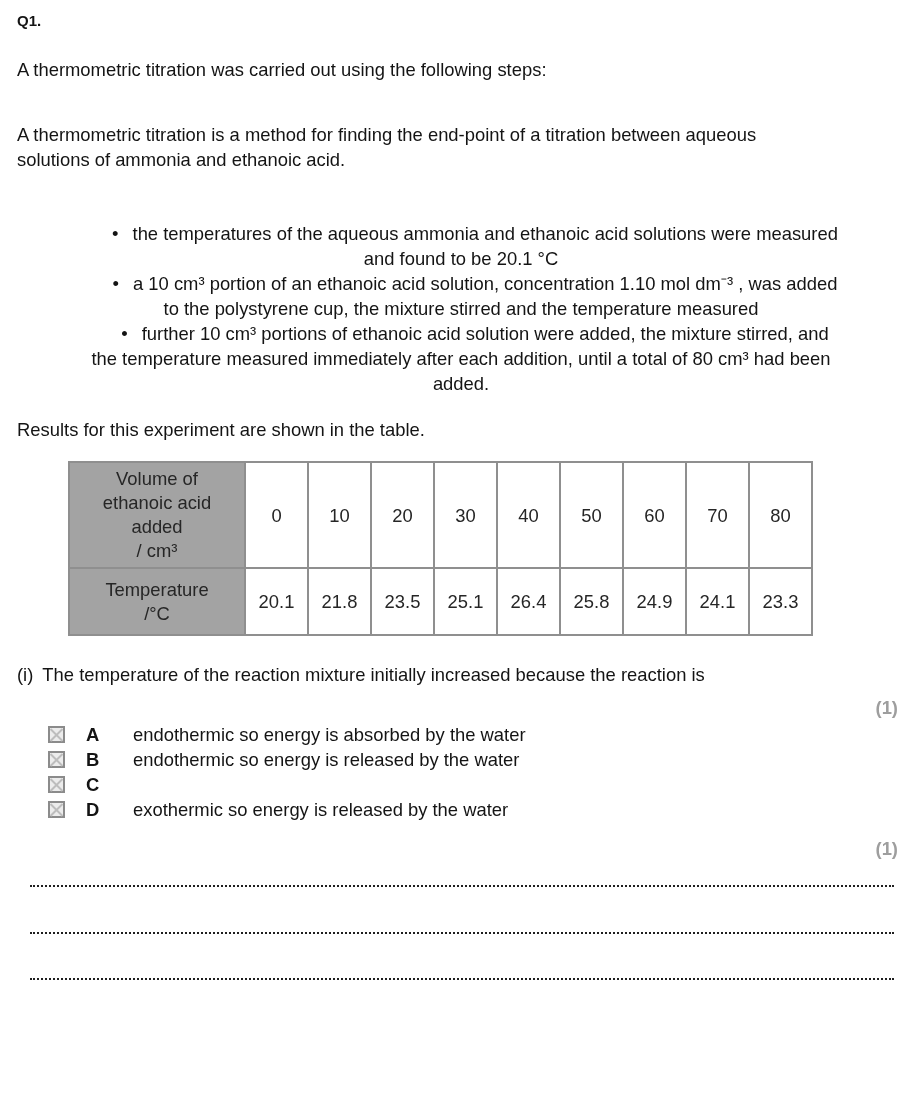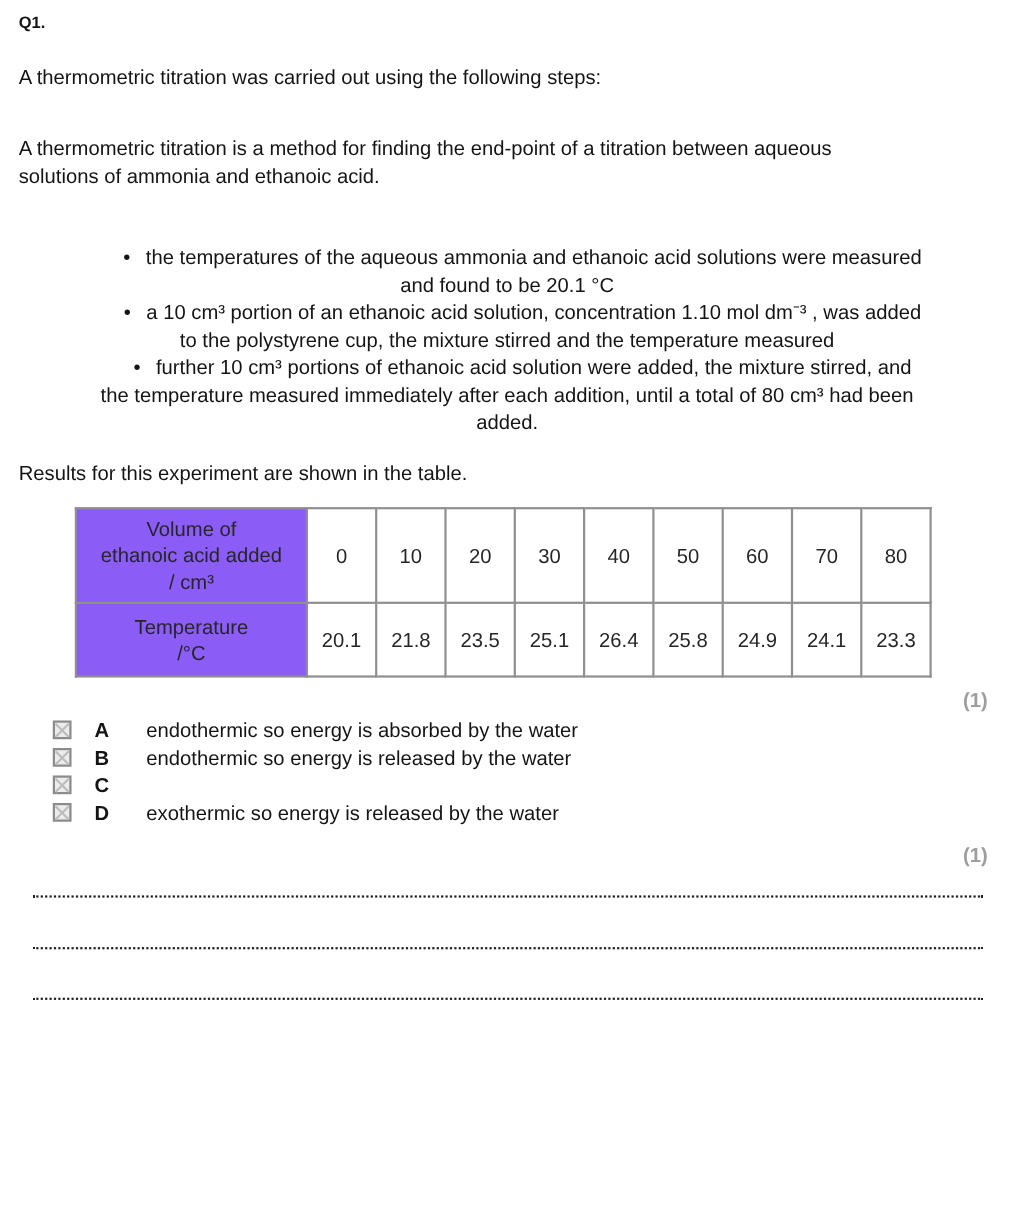--- a/index.html
+++ b/index.html
@@ -31,22 +31,22 @@
     margin:19px 0 0 51px;
     font-size:18.4px;
     color:#262626;
   }
   table.results td {
     border:2px solid #8f8f8f;
     text-align:center;
     vertical-align:middle;
   }
   td.row-head {
-    width:210px;
-    background:#8b5cf6;
+    width:176px;
+    background:#a3a3a3;
     white-space:pre-line;
     line-height:24px;
     padding:4px 6px;
   }
   td.val-cell { width:63px; background:#ffffff; }
   tr.r1 td { height:86px; }
   tr.r2 td { height:67px; }
 
   .part-q { margin-top:26px; white-space:pre-line; }
   .part-label { display:inline-block; margin-right:9px; white-space:normal; }
@@ -136,20 +136,21 @@
         <td class="val-cell">25.1</td>
         <td class="val-cell">26.4</td>
         <td class="val-cell">25.8</td>
         <td class="val-cell">24.9</td>
         <td class="val-cell">24.1</td>
         <td class="val-cell">23.3</td>
       </tr>
     </tbody>
   </table>
 
+  <p class="part-q"><span class="part-label">(i)</span><span>The temperature of the reaction mixture initially increased because the reaction is</span></p>
 
   <div class="marks marks-1">(1)</div>
 
   <div class="options">
     <div class="option-row">
       <span class="cb"></span>
       <span class="opt-letter">A</span>
       <span>endothermic so energy is absorbed by the water</span>
     </div>
     <div class="option-row">

